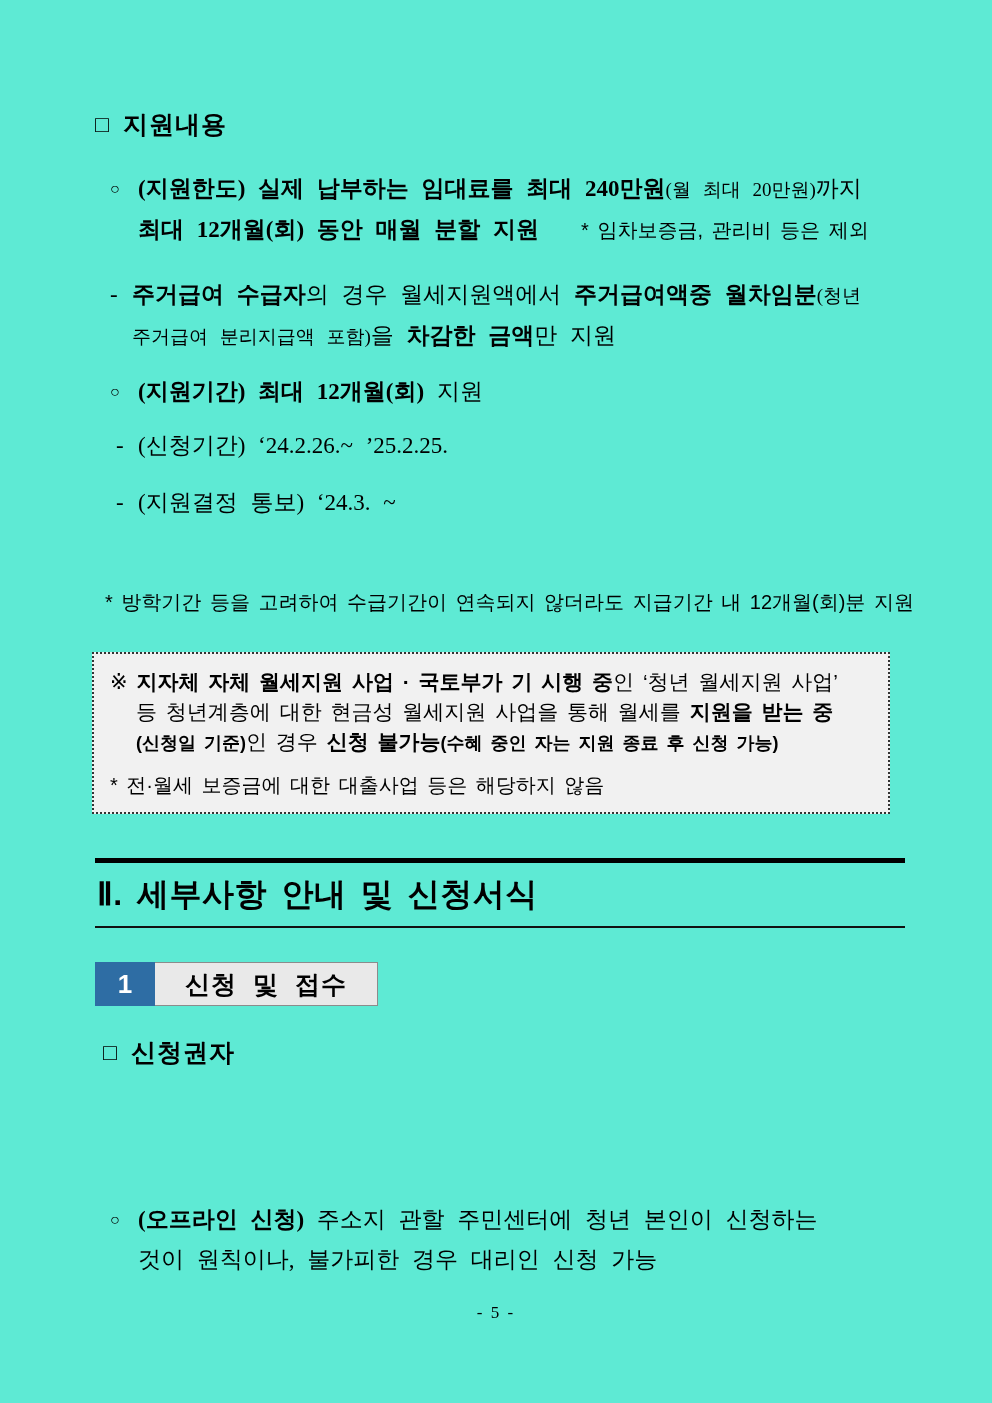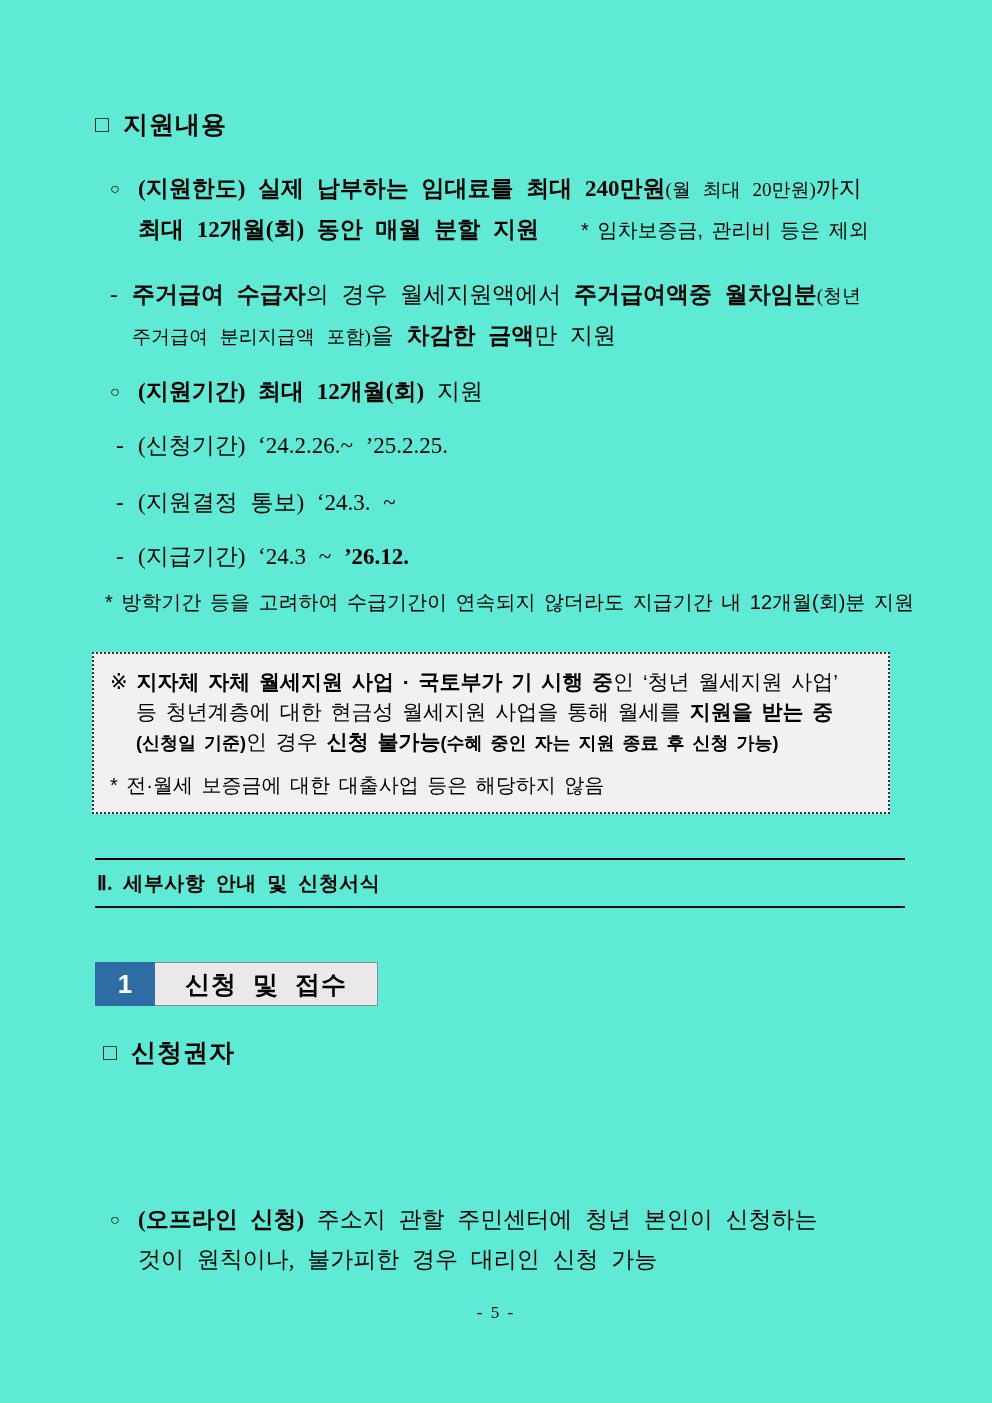--- a/index.html
+++ b/index.html
@@ -39,24 +39,24 @@
     font-family:"Liberation Sans","DejaVu Sans",sans-serif;
     font-size:21px; line-height:30px; word-spacing:3px;
   }
   .nb-main { padding-left:26px; text-indent:-26px; }
   .nb-sm { font-size:18px; }
   .nb-foot { margin-top:12px; font-size:20px; }
 
   
   .sec2 {
     box-sizing:border-box; width:810px;
-    border-top:2px solid #000000; border-bottom:2px solid #111;
+    border-top:5px solid #000000; border-bottom:2px solid #111;
     padding:10px 0 9px 2px;
-    font-family:Liberation Serif, serif;
-    font-weight:bold; font-size:20px; letter-spacing:0.5px; word-spacing:5px;
+    font-family:Liberation Sans, sans-serif;
+    font-weight:bold; font-size:32px; letter-spacing:0.5px; word-spacing:5px;
   }
 
   
   .badge { display:flex; }
   .badge-num {
     width:60px; height:44px; background:#2e6da4; color:#ffffff;
     font-family:"Liberation Sans","DejaVu Sans",sans-serif;
     font-weight:bold; font-size:26px;
     display:flex; align-items:center; justify-content:center;
   }
@@ -94,23 +94,20 @@
   </div>
 
   <div class="abs para" style="top:426px;left:116px;">
     <span class="mkd">-</span><span>(신청기간) ‘24.2.26.~ ’25.2.25.</span>
   </div>
 
   <div class="abs para" style="top:483px;left:116px;">
     <span class="mkd">-</span><span>(지원결정 통보) ‘24.3. ~</span>
   </div>
 
-  <div class="abs para" style="top:537px;left:116px;">
-    <span class="mkd">-</span><span>(지급기간) ‘24.3 ~ </span><span class="b">’26.12.</span>
-  </div>
 
   <div class="abs footnote" style="top:589px;left:105px;width:810px;">* 방학기간 등을 고려하여 수급기간이 연속되지 않더라도 지급기간 내 12개월(회)분 지원</div>
 
   <div class="abs notebox" style="top:652px;left:92px;">
     <div class="nb-main">
       <span>※ </span><span class="b">지자체 자체 월세지원 사업 · 국토부가 기 시행 중</span><span>인 ‘청년 월세지원 사업’</span><br>
       <span>등 청년계층에 대한 현금성 월세지원 사업을 통해 월세를 </span><span class="b">지원을 받는 중</span><br>
       <span class="b nb-sm">(신청일 기준)</span><span>인 경우 </span><span class="b">신청 불가능</span><span class="b nb-sm">(수혜 중인 자는 지원 종료 후 신청 가능)</span>
     </div>
     <div class="nb-foot">* 전·월세 보증금에 대한 대출사업 등은 해당하지 않음</div>

